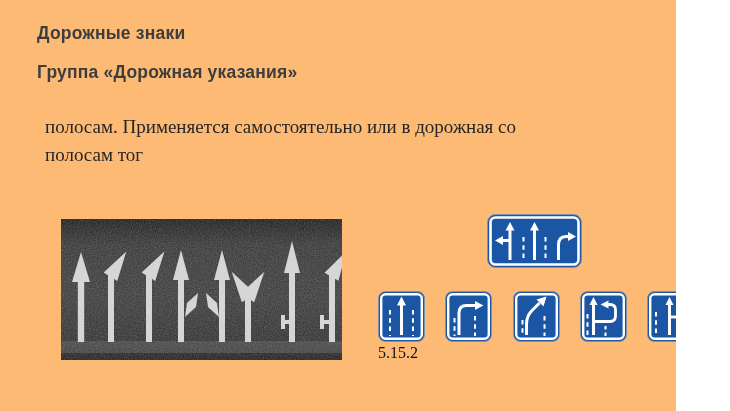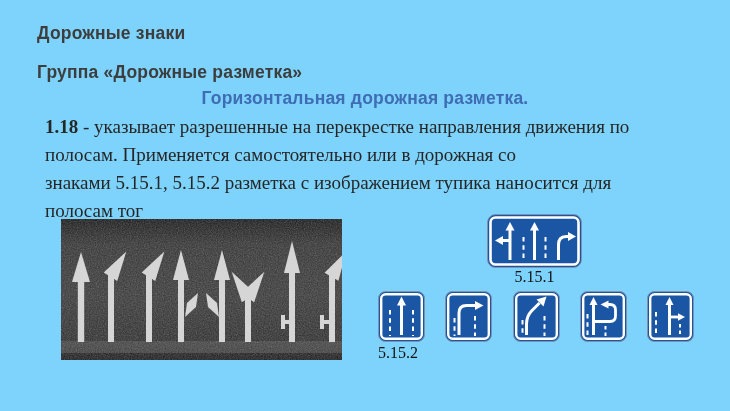--- a/index.html
+++ b/index.html
@@ -1,17 +1,17 @@
 <!DOCTYPE html>
 <html lang="ru"><head>
 <meta charset="utf-8">
 <style>
   html,body{margin:0;padding:0;background:#fff;}
   .slide{
-    position:relative;width:730px;height:411px;background:#7dd3fc;
+    position:relative;width:676px;height:411px;background:#fdba74;
     font-family:"Liberation Sans", sans-serif;overflow:hidden;
   }
   .title{
     position:absolute;left:37px;top:23px;
     font-size:17.5px;font-weight:700;color:#3d3d3d;letter-spacing:.2px;
   }
   .subtitle{
     position:absolute;left:37px;top:62px;
     font-size:17.5px;font-weight:700;color:#3d3d3d;letter-spacing:.2px;
   }
@@ -42,27 +42,24 @@
   }
   .signwrap{width:47px;height:51px;}
   svg{display:block;}
 </style>
 </head>
 <body>
 
 <div class="slide">
 
   <div class="title">Дорожные знаки</div>
-  <div class="subtitle">Группа «Дорожные разметка»</div>
-  <div class="heading-blue">Горизонтальная дорожная разметка.</div>
+  <div class="subtitle">Группа «Дорожная указания»</div>
 
   <div class="bodytext">
-    <div class="line"><span class="term">1.18</span><span> - указывает разрешенные на перекрестке направления движения по</span></div>
     <div class="line">полосам. Применяется самостоятельно или в дорожная со</div>
-    <div class="line">знаками 5.15.1, 5.15.2  разметка с изображением тупика наносится для</div>
     <div class="line">полосам тог</div>
   </div>
 
   <div class="photo">
     <svg width="281" height="141" viewBox="0 0 281 141">
       <defs>
         <linearGradient id="shade" x1="0" y1="0" x2="0" y2="1">
           <stop offset="0" stop-color="#141414"></stop>
           <stop offset="0.18" stop-color="#303030"></stop>
           <stop offset="0.55" stop-color="#353535"></stop>
@@ -122,21 +119,20 @@
       <line x1="23" y1="46" x2="23" y2="15" stroke="#fff" stroke-width="3"></line>
       <polygon points="23,8 18.5,16.5 27.5,16.5" fill="#fff"></polygon>
       <line x1="23" y1="26.5" x2="15" y2="26.5" stroke="#fff" stroke-width="3"></line>
       <polygon points="8,26.5 16,22 16,31" fill="#fff"></polygon>
       <line x1="47.5" y1="46" x2="47.5" y2="15" stroke="#fff" stroke-width="3"></line>
       <polygon points="47.5,8 43,16.5 52,16.5" fill="#fff"></polygon>
       <path d="M71.5,46 L71.5,31 Q71.5,22.5 79,22.5 L82,22.5" fill="none" stroke="#fff" stroke-width="3"></path>
       <polygon points="89,22.5 81,18 81,27" fill="#fff"></polygon>
     </svg>
   </div>
-  <div class="label-5151">5.15.1</div>
 
   <div class="row-5152">
     <div class="signwrap">
       <svg width="47" height="51" viewBox="0 0 47 51">
         <rect x="0.5" y="0.5" width="46" height="50" rx="7" fill="#1b56a4" stroke="#7e92ad" stroke-width="1"></rect>
         <rect x="3.2" y="3.2" width="40.6" height="44.6" rx="4.5" fill="none" stroke="#fff" stroke-width="2.4"></rect>
         <line x1="12" y1="19" x2="12" y2="45" stroke="#fff" stroke-width="2" stroke-dasharray="4.5 3.8"></line>
         <line x1="35" y1="19" x2="35" y2="45" stroke="#fff" stroke-width="2" stroke-dasharray="4.5 3.8"></line>
         <line x1="23.5" y1="44" x2="23.5" y2="13" stroke="#fff" stroke-width="3"></line>
         <polygon points="23.5,5.5 19,14.5 28,14.5" fill="#fff"></polygon>

